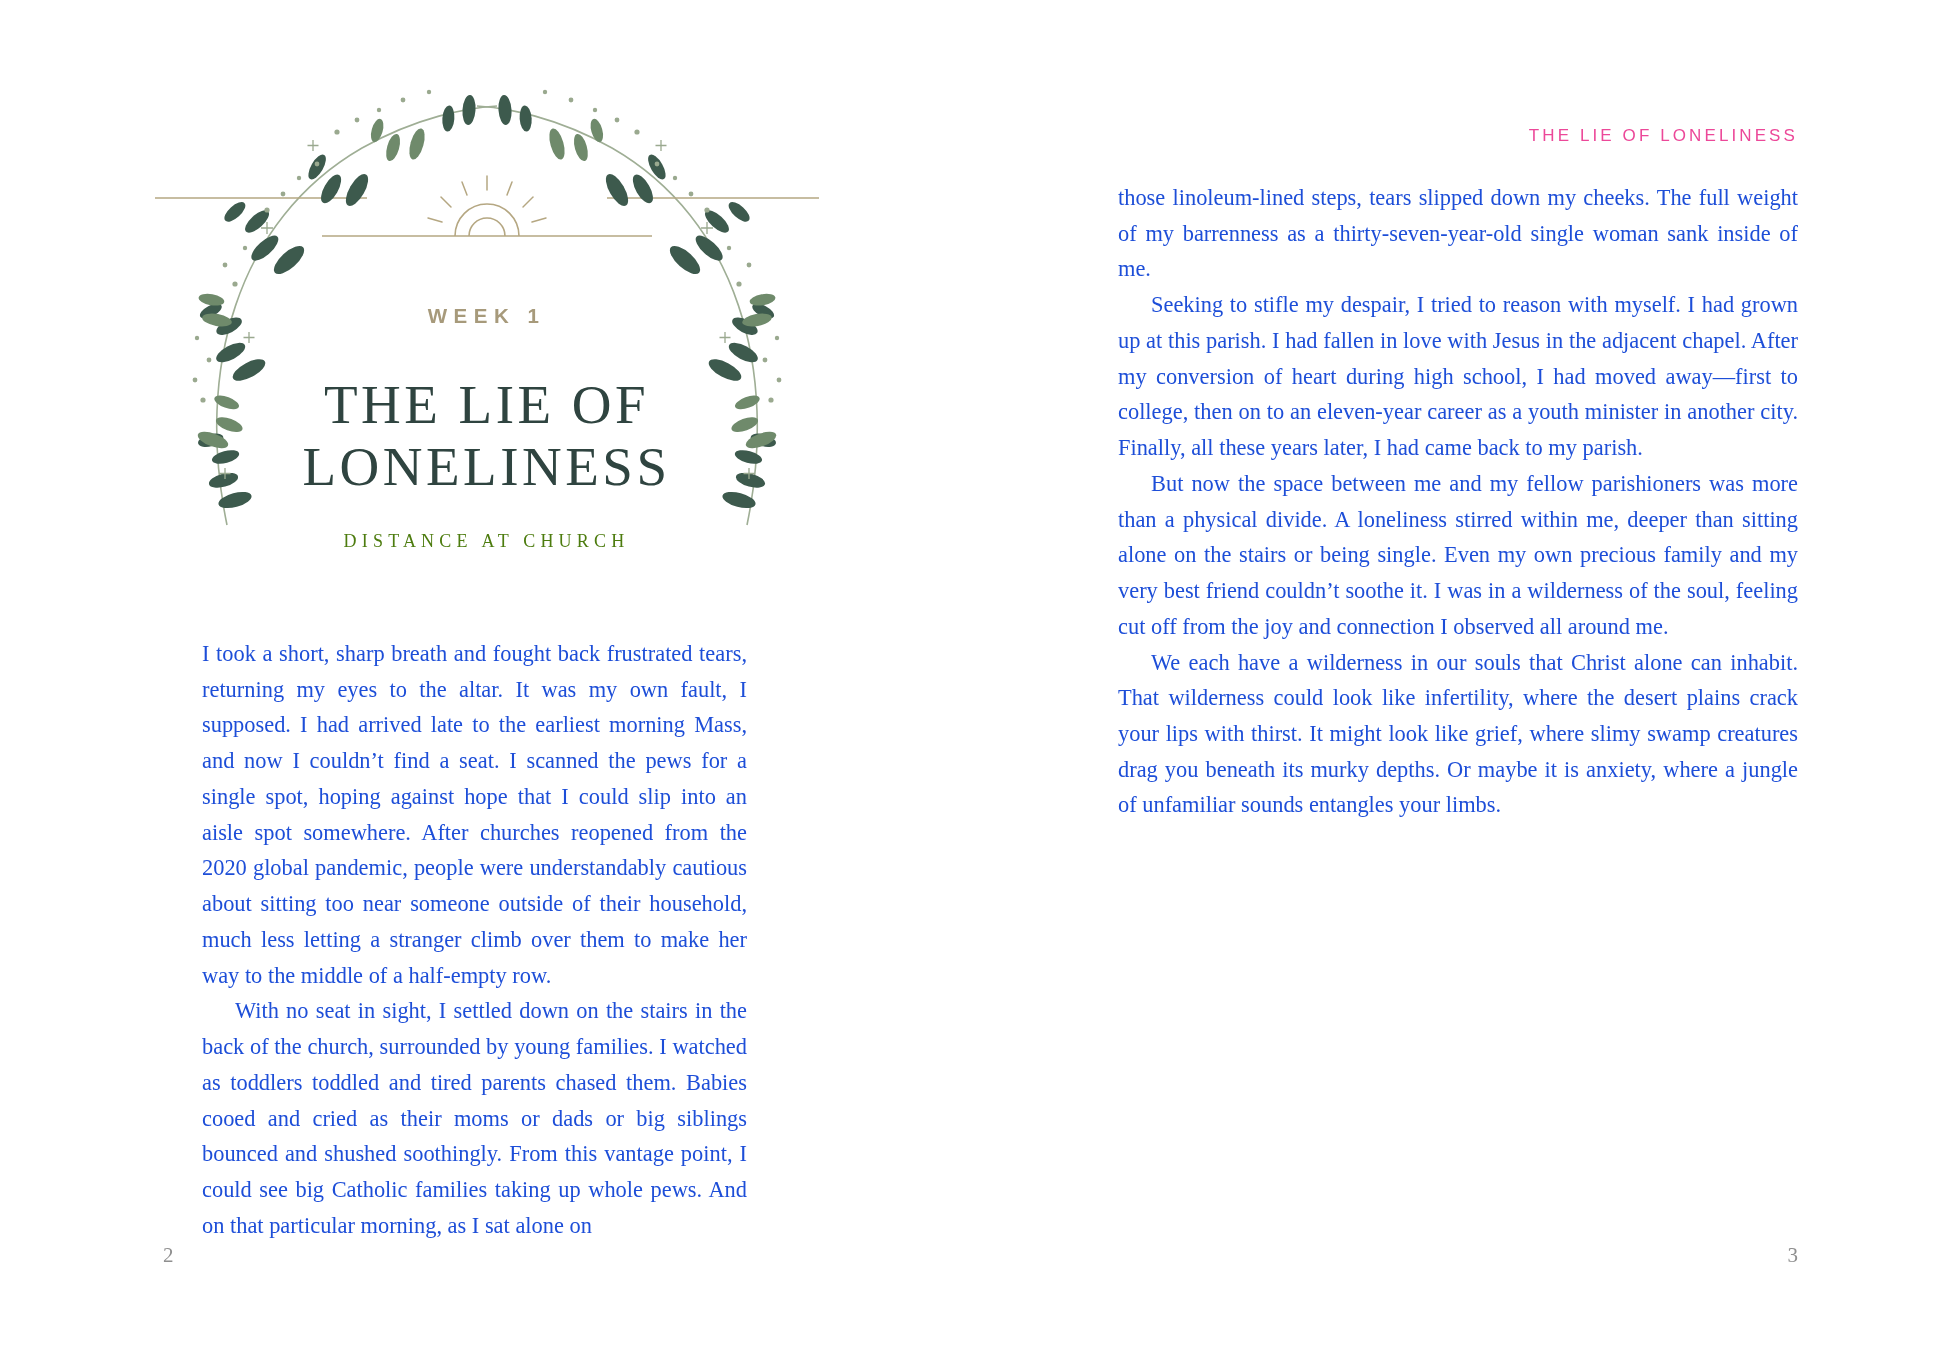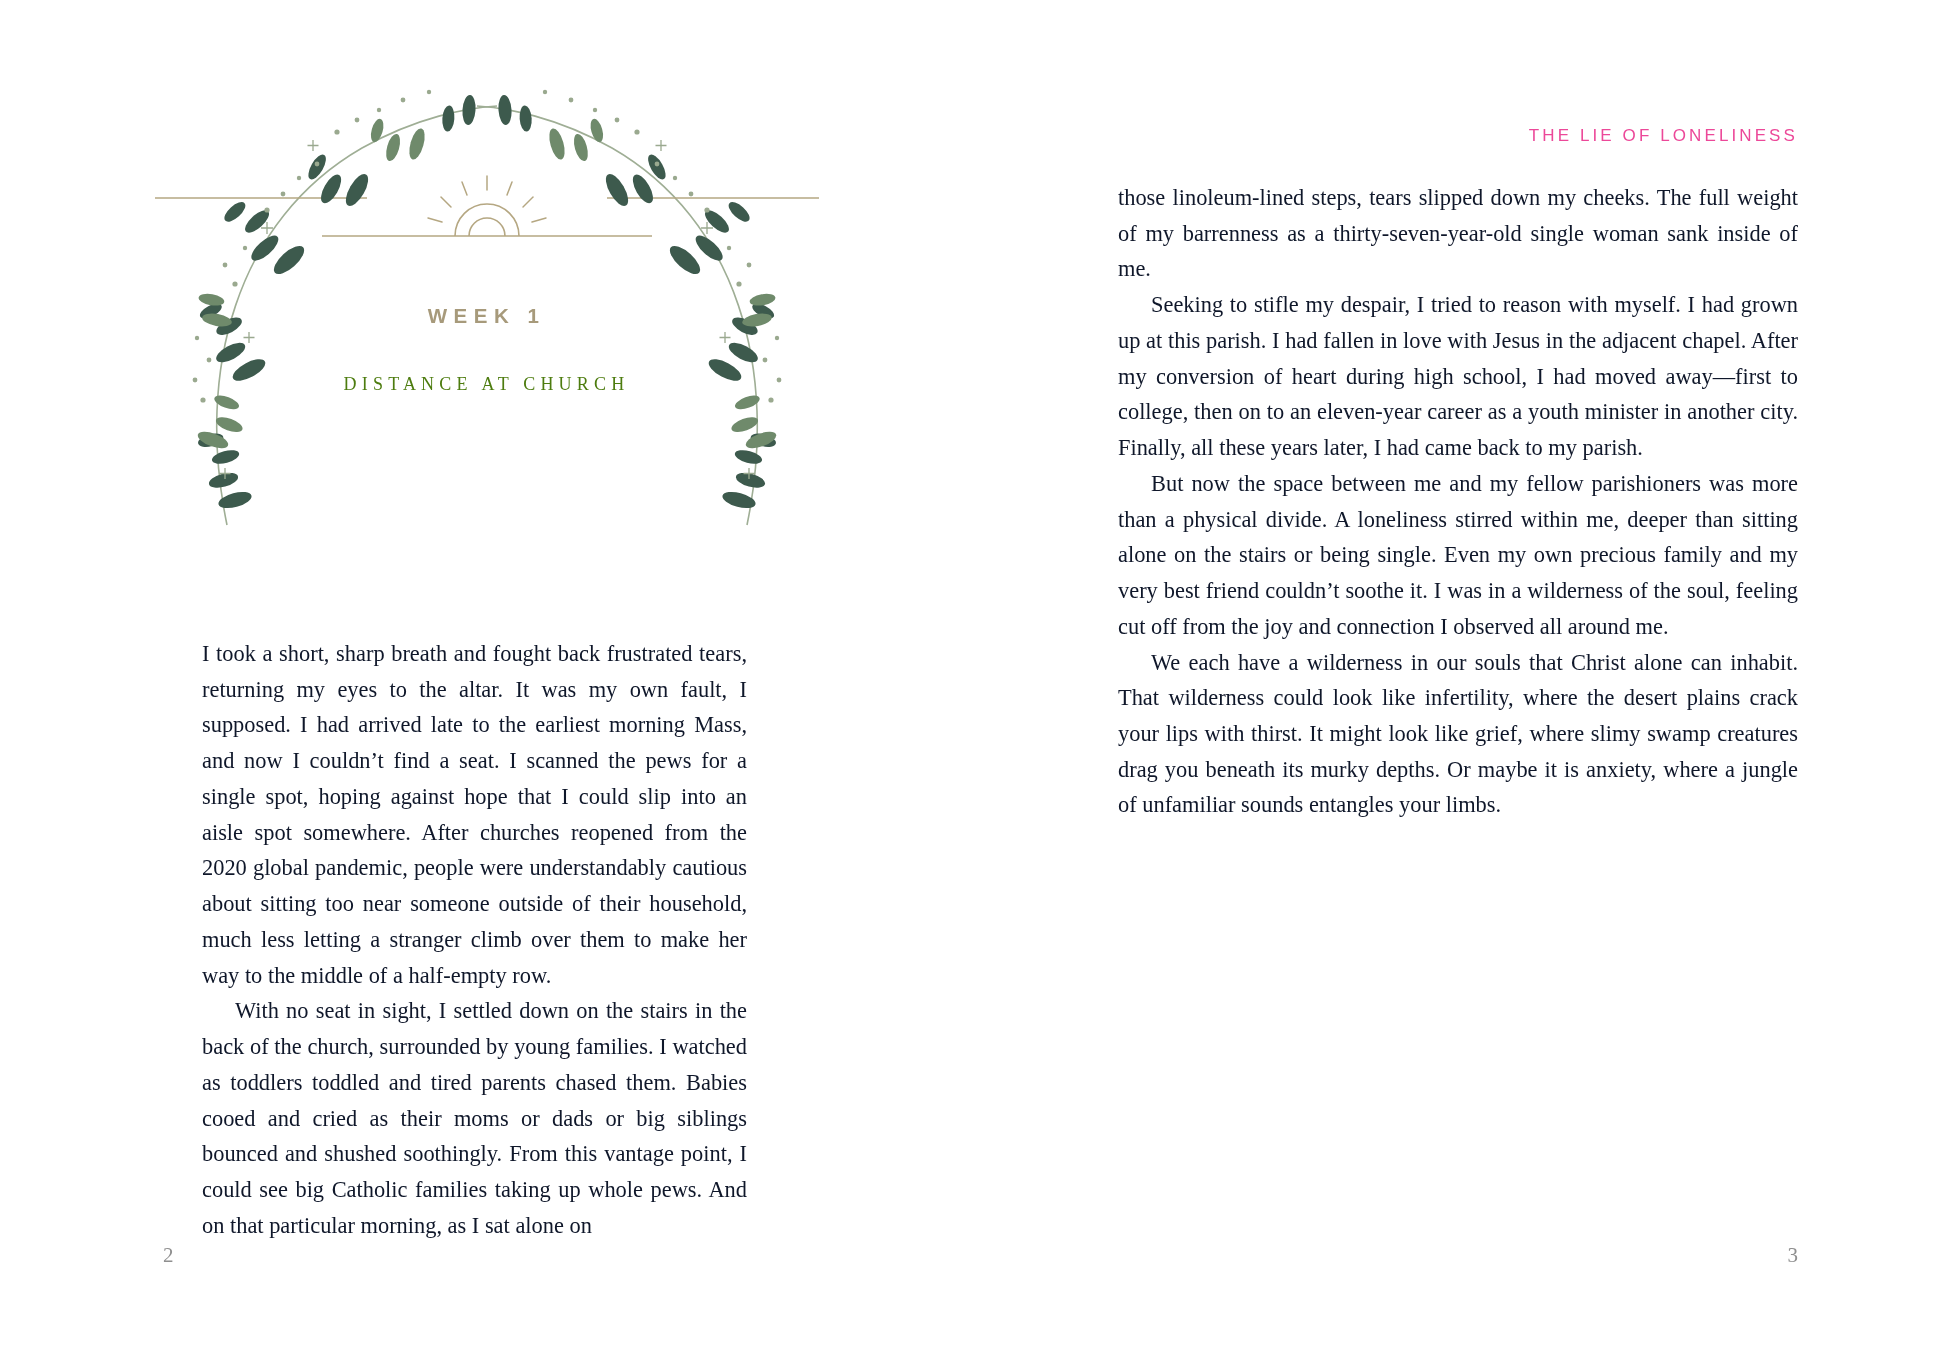--- a/index.html
+++ b/index.html
@@ -85,21 +85,21 @@
     color: #4d7c0f;
     font-weight: 500;
   }
 
   .body-col {
     position: absolute;
     width: 545px;
     font-size: 22.4px;
     line-height: 1.595;
     text-align: justify;
-    color: #0f172a;
+    color: #1d4ed8;
     hyphens: auto;
   }
   .left-col {
     left: 163px;
     top: 636px;
     width: 545px;
     margin-left: 39px;
   }
   .body-col p {
     margin: 0;
@@ -306,20 +306,24 @@
               <line x1="224" y1="48" x2="210" y2="52"></line>
             </g>
 
             <path class="gold" stroke-width="1.6" d="M133,66 a32,32 0 0 1 64,0"></path>
             <path class="gold" stroke-width="1.6" d="M147,66 a18,18 0 0 1 36,0"></path>
 
             <line x1="0" y1="66" x2="330" y2="66" class="gold" stroke-width="1.4"></line>
           </svg>
         </div>
         <div class="week-label">WEEK 1</div>
+        <div class="chapter-title">
+          <div>THE LIE OF</div>
+          <div>LONELINESS</div>
+        </div>
         <div class="chapter-subtitle">DISTANCE AT CHURCH</div>
       </div>
     </div>
 
     <div class="body-col left-col">
       <p>I took a short, sharp breath and fought back frustrated tears, returning my eyes to the altar. It was my own fault, I supposed. I had arrived late to the earliest morning Mass, and now I couldn’t find a seat. I scanned the pews for a single spot, hoping against hope that I could slip into an aisle spot somewhere. After churches reopened from the 2020 global pandemic, people were understandably cautious about sitting too near someone outside of their household, much less letting a stranger climb over them to make her way to the middle of a half-empty row.</p>
       <p>With no seat in sight, I settled down on the stairs in the back of the church, surrounded by young families. I watched as toddlers toddled and tired parents chased them. Babies cooed and cried as their moms or dads or big siblings bounced and shushed soothingly. From this vantage point, I could see big Catholic families taking up whole pews. And on that particular morning, as I sat alone on</p>
     </div>
 
     <div class="folio folio-left">2</div>

